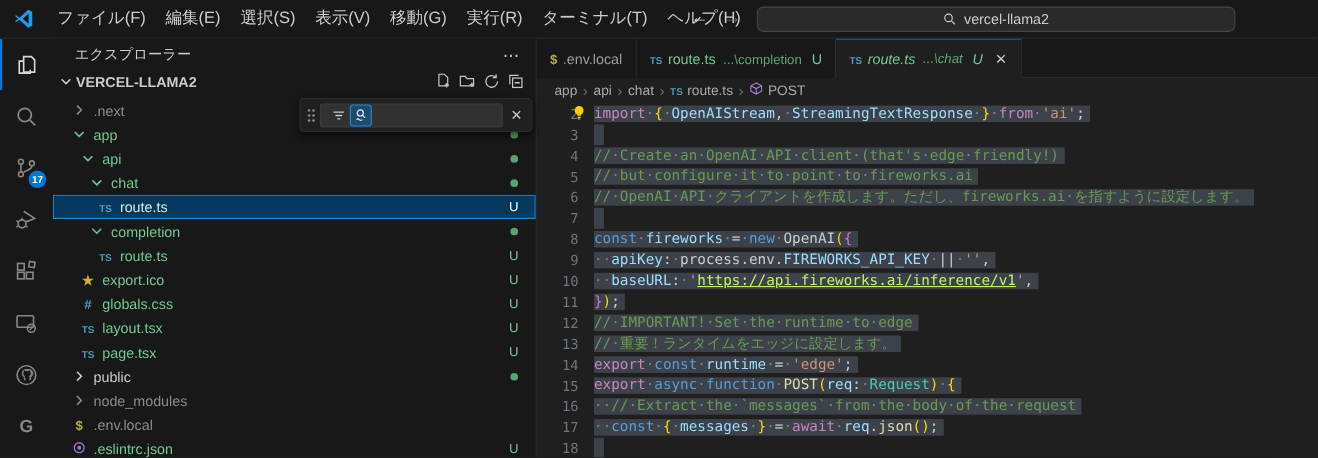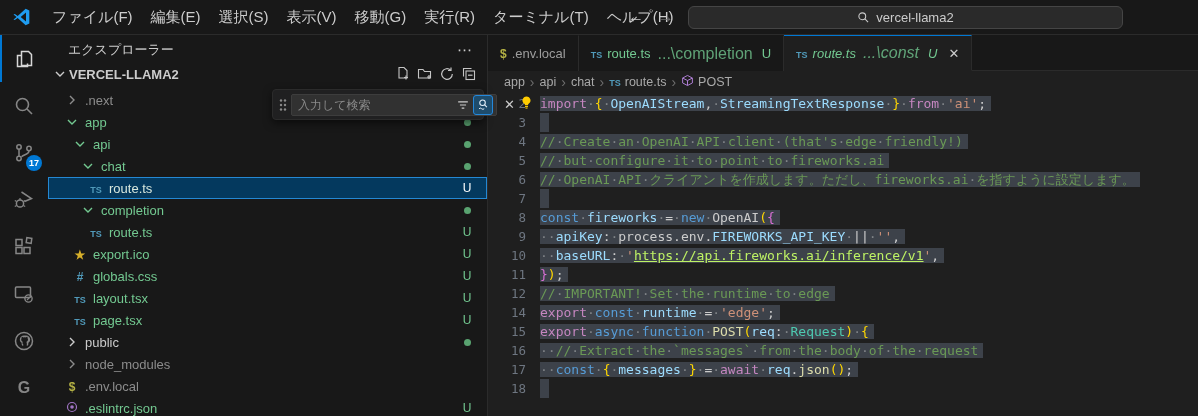--- a/index.html
+++ b/index.html
@@ -72,21 +72,21 @@
   
   .editor { flex:1; display:flex; flex-direction:column; background:#1f1f1f; min-width:0; }
   .tabs { height:36px; background:#181818; border-bottom:1px solid #2b2b2b; display:flex; }
   .tab { height:36px; display:flex; align-items:center; padding:0 12px; font-size:13px;
          border-right:1px solid #2b2b2b; border-top:1px solid transparent; cursor:pointer;
          background:#181818; color:#9d9d9d; gap:5px; }
   .tab.active { background:#1f1f1f; border-top:1px solid #0078d4; border-bottom:1px solid #1f1f1f;
                 margin-bottom:-1px; }
   .tab.italic .t-label, .tab.italic .t-desc, .tab.italic .t-badge { font-style:italic; }
   .t-label.green, .t-badge { color:#73c991; }
-  .t-desc { font-size:16px; color:#73c991; opacity:.78; margin-left:2px; }
+  .t-desc { font-size:12px; color:#73c991; opacity:.78; margin-left:2px; }
   .t-badge { margin-left:4px; }
   .t-close { color:#cccccc; margin-left:6px; font-size:13px; }
   .ts-badge { color:#519aba; font-size:9px; font-weight:bold; letter-spacing:0; }
   .dollar-ic { color:#ddb62b; font-weight:bold; font-size:12px; }
   .crumbs { height:22px; display:flex; align-items:center; padding-left:16px; gap:4px;
             font-size:12.5px; color:#a9a9a9; background:#1f1f1f; }
   .crumb { display:flex; align-items:center; gap:4px; cursor:pointer; }
   .crumb-sep { color:#6e6e6e; font-size:14px; margin:0 1px; }
   
   .code { flex:1; position:relative; font-family:"DejaVu Sans Mono", monospace; font-size:13px;
@@ -336,21 +336,20 @@
               <circle cx="2" cy="2.5" r="1.2"></circle>
               <circle cx="6" cy="2.5" r="1.2"></circle>
               <circle cx="2" cy="7" r="1.2"></circle>
               <circle cx="6" cy="7" r="1.2"></circle>
               <circle cx="2" cy="11.5" r="1.2"></circle>
               <circle cx="6" cy="11.5" r="1.2"></circle>
             </g>
           </svg>
       </span>
       <span class="fw-input">
-        <input value="" placeholder="入力して検索" style="">
         <span class="fw-filter">
           <svg width="14" height="14" viewBox="0 0 16 16">
               <path d="M2.5 4.5h11M4.5 8h7M6.5 11.5h3" stroke="#cccccc" stroke-width="1.3" fill="none"></path>
             </svg>
         </span>
         <span class="fuzzy-btn">
           <svg width="13" height="13" viewBox="0 0 16 16">
               <circle cx="6.8" cy="5.8" r="3.4" fill="none" stroke="#e8f2fb" stroke-width="1.3"></circle>
               <line x1="9.4" y1="8.4" x2="12.2" y2="11.2" stroke="#e8f2fb" stroke-width="1.3"></line>
               <path d="M2.5 13.2q1.6-1.6 3.2 0t3.2 0" fill="none" stroke="#e8f2fb" stroke-width="1.2"></path>
@@ -369,21 +368,21 @@
         </div>
         <div class="tab">
           <span><span class="ts-badge">TS</span></span>
           <span class="t-label green">route.ts</span>
           <span class="t-desc">...\completion</span>
           <span class="t-badge">U</span>
         </div>
         <div class="tab active italic">
           <span><span class="ts-badge">TS</span></span>
           <span class="t-label green">route.ts</span>
-          <span class="t-desc">...\const</span>
+          <span class="t-desc">...\chat</span>
           <span class="t-badge">U</span>
           <span class="t-close">✕</span>
         </div>
       </div>
     <div class="crumbs">
         <span class="crumb">
           <span>app</span>
         </span>
         <span class="crumb-sep">›</span>
         <span class="crumb">
@@ -417,20 +416,21 @@
         <div class="cl"><span class="ln">3</span><span class="ct"><span class="hl empty"></span></span></div>
         <div class="cl"><span class="ln">4</span><span class="ct"><span class="hl"><span class="tk-cm">//<span class="ws">·</span>Create<span class="ws">·</span>an<span class="ws">·</span>OpenAI<span class="ws">·</span>API<span class="ws">·</span>client<span class="ws">·</span>(that's<span class="ws">·</span>edge<span class="ws">·</span>friendly!)</span></span></span></div>
         <div class="cl"><span class="ln">5</span><span class="ct"><span class="hl"><span class="tk-cm">//<span class="ws">·</span>but<span class="ws">·</span>configure<span class="ws">·</span>it<span class="ws">·</span>to<span class="ws">·</span>point<span class="ws">·</span>to<span class="ws">·</span>fireworks.ai</span></span></span></div>
         <div class="cl"><span class="ln">6</span><span class="ct"><span class="hl"><span class="tk-cm">//<span class="ws">·</span>OpenAI<span class="ws">·</span>API<span class="ws">·</span>クライアントを作成します。ただし、fireworks.ai<span class="ws">·</span>を指すように設定します。</span></span></span></div>
         <div class="cl"><span class="ln">7</span><span class="ct"><span class="hl empty"></span></span></div>
         <div class="cl"><span class="ln">8</span><span class="ct"><span class="hl"><span class="tk-kw">const</span><span class="tk-pn"><span class="ws">·</span></span><span class="tk-vr">fireworks</span><span class="tk-pn"><span class="ws">·</span>=<span class="ws">·</span></span><span class="tk-kw">new</span><span class="tk-pn"><span class="ws">·</span></span><span class="tk-pl">OpenAI</span><span class="tk-b1">(</span><span class="tk-b2">{</span></span></span></div>
         <div class="cl"><span class="ln">9</span><span class="ct"><span class="hl"><span class="tk-pn"><span class="ws">·</span><span class="ws">·</span></span><span class="tk-vr">apiKey</span><span class="tk-pn">:<span class="ws">·</span></span><span class="tk-pl">process</span><span class="tk-pn">.</span><span class="tk-pl">env</span><span class="tk-pn">.</span><span class="tk-vr">FIREWORKS_API_KEY</span><span class="tk-pn"><span class="ws">·</span>||<span class="ws">·</span></span><span class="tk-st">''</span><span class="tk-pn">,</span></span></span></div>
         <div class="cl"><span class="ln">10</span><span class="ct"><span class="hl"><span class="tk-pn"><span class="ws">·</span><span class="ws">·</span></span><span class="tk-vr">baseURL</span><span class="tk-pn">:<span class="ws">·</span></span><span class="tk-st">'</span><span class="tk-su">https://api.fireworks.ai/inference/v1</span><span class="tk-st">'</span><span class="tk-pn">,</span></span></span></div>
         <div class="cl"><span class="ln">11</span><span class="ct"><span class="hl"><span class="tk-b2">}</span><span class="tk-b1">)</span><span class="tk-pn">;</span></span></span></div>
         <div class="cl"><span class="ln">12</span><span class="ct"><span class="hl"><span class="tk-cm">//<span class="ws">·</span>IMPORTANT!<span class="ws">·</span>Set<span class="ws">·</span>the<span class="ws">·</span>runtime<span class="ws">·</span>to<span class="ws">·</span>edge</span></span></span></div>
+        <div class="cl"><span class="ln">13</span><span class="ct"><span class="hl"><span class="tk-cm">//<span class="ws">·</span>重要！ランタイムをエッジに設定します。</span></span></span></div>
         <div class="cl"><span class="ln">14</span><span class="ct"><span class="hl"><span class="tk-kc">export</span><span class="tk-pn"><span class="ws">·</span></span><span class="tk-kw">const</span><span class="tk-pn"><span class="ws">·</span></span><span class="tk-vr">runtime</span><span class="tk-pn"><span class="ws">·</span>=<span class="ws">·</span></span><span class="tk-st">'edge'</span><span class="tk-pn">;</span></span></span></div>
         <div class="cl"><span class="ln">15</span><span class="ct"><span class="hl"><span class="tk-kc">export</span><span class="tk-pn"><span class="ws">·</span></span><span class="tk-kw">async</span><span class="tk-pn"><span class="ws">·</span></span><span class="tk-kw">function</span><span class="tk-pn"><span class="ws">·</span></span><span class="tk-fn">POST</span><span class="tk-b1">(</span><span class="tk-vr">req</span><span class="tk-pn">:<span class="ws">·</span></span><span class="tk-ty">Request</span><span class="tk-b1">)</span><span class="tk-pn"><span class="ws">·</span></span><span class="tk-b1">{</span></span></span></div>
         <div class="cl"><span class="ln">16</span><span class="ct"><span class="hl"><span class="tk-pn"><span class="ws">·</span><span class="ws">·</span></span><span class="tk-cm">//<span class="ws">·</span>Extract<span class="ws">·</span>the<span class="ws">·</span>`messages`<span class="ws">·</span>from<span class="ws">·</span>the<span class="ws">·</span>body<span class="ws">·</span>of<span class="ws">·</span>the<span class="ws">·</span>request</span></span></span></div>
         <div class="cl"><span class="ln">17</span><span class="ct"><span class="hl"><span class="tk-pn"><span class="ws">·</span><span class="ws">·</span></span><span class="tk-kw">const</span><span class="tk-pn"><span class="ws">·</span></span><span class="tk-b1">{</span><span class="tk-pn"><span class="ws">·</span></span><span class="tk-vr">messages</span><span class="tk-pn"><span class="ws">·</span></span><span class="tk-b1">}</span><span class="tk-pn"><span class="ws">·</span>=<span class="ws">·</span></span><span class="tk-kc">await</span><span class="tk-pn"><span class="ws">·</span></span><span class="tk-vr">req</span><span class="tk-pn">.</span><span class="tk-fn">json</span><span class="tk-b1">(</span><span class="tk-b1">)</span><span class="tk-pn">;</span></span></span></div>
         <div class="cl"><span class="ln">18</span><span class="ct"><span class="hl empty"></span></span></div>
       </div>
   </div>
 </div>
 
 </body></html>

